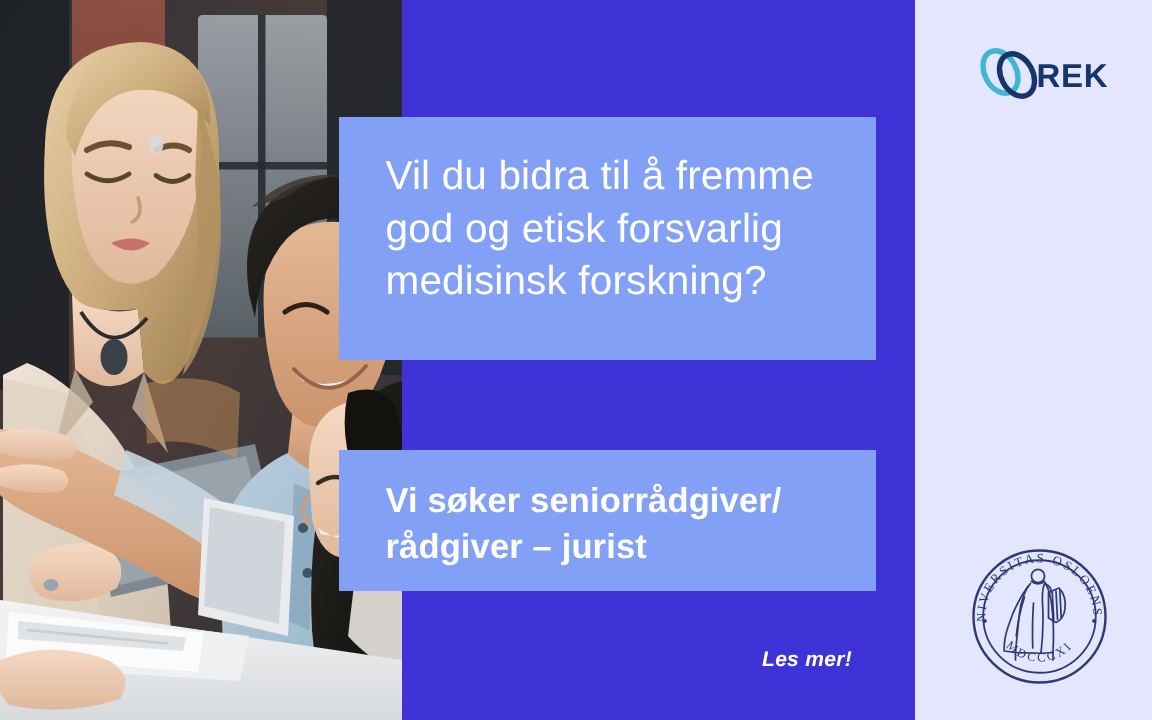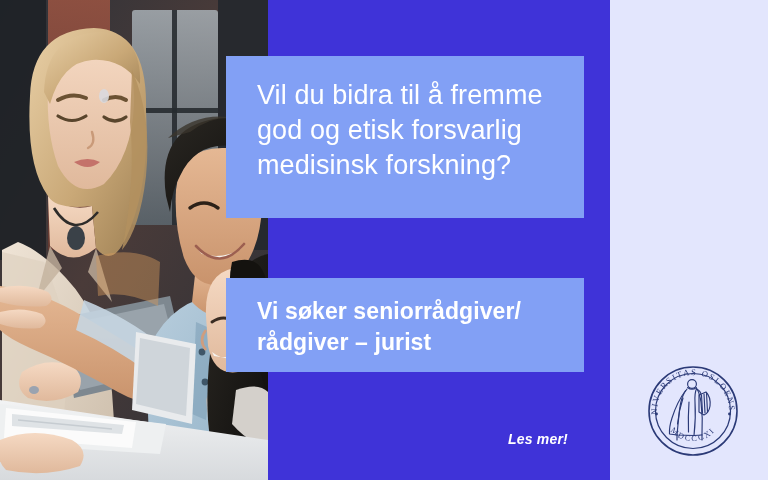--- a/index.html
+++ b/index.html
@@ -14,21 +14,21 @@
   .purple-panel{position:absolute;left:268px;top:0;width:342px;height:480px;background:#3f33d8;}
 
   
   .right-panel{position:absolute;left:610px;top:0;width:158px;height:480px;background:#e3e6fd;}
 
   
   .photo{position:absolute;left:0;top:0;width:268px;height:480px;overflow:hidden;background:#20252c;}
   .photo svg{display:block;width:268px;height:480px;}
 
   
-  .card{position:absolute;background:#82a0f5;box-sizing:border-box;}
+  .card{position:absolute;background:#82a0f5;box-sizing:border-box;margin-top:22px;}
   .card-headline{left:226px;top:56px;width:358px;height:162px;padding:22px 30px 0 31px;}
   .card-role{left:226px;top:278px;width:358px;height:94px;padding:18px 24px 0 31px;}
 
   .headline-text{
     color:#ffffff;font-size:27px;line-height:35px;font-weight:400;
     letter-spacing:0.1px;white-space:pre-line;
   }
   .role-text{
     color:#ffffff;font-size:23px;line-height:31px;font-weight:700;
     letter-spacing:0.1px;white-space:pre-line;
@@ -214,20 +214,29 @@
 medisinsk forskning?</div>
   </div>
 
   <div class="card card-role">
     <div class="role-text">Vi søker seniorrådgiver/
 rådgiver – jurist</div>
   </div>
 
   <div class="cta">Les mer!</div>
 
+  <div class="rek-logo">
+    <svg width="92" height="46" viewBox="0 0 92 46" xmlns="http://www.w3.org/2000/svg">
+      <g fill="none" stroke-width="3.6">
+        <ellipse cx="17" cy="22" rx="10.5" ry="15" transform="rotate(-28 17 22)" stroke="#3fb6d3"></ellipse>
+        <ellipse cx="28" cy="24" rx="10.5" ry="15" transform="rotate(-28 28 24)" stroke="#17346b"></ellipse>
+      </g>
+      <text x="41" y="32" font-family="Liberation Sans, sans-serif" font-size="22" font-weight="700" fill="#17346b" letter-spacing="0.5">REK</text>
+    </svg>
+  </div>
 
   <div class="uio-seal">
     <svg width="98" height="98" viewBox="0 0 98 98" xmlns="http://www.w3.org/2000/svg">
       <defs>
         <path id="ringTop" d="M 13 49 A 36 36 0 0 1 85 49"></path>
         <path id="ringBot" d="M 19 49 A 30 30 0 0 0 79 49"></path>
       </defs>
       <g stroke="#2b3a77" fill="none">
         <circle cx="49" cy="49" r="44" stroke-width="1.6"></circle>
         <circle cx="49" cy="49" r="37.5" stroke-width="1.2"></circle>

